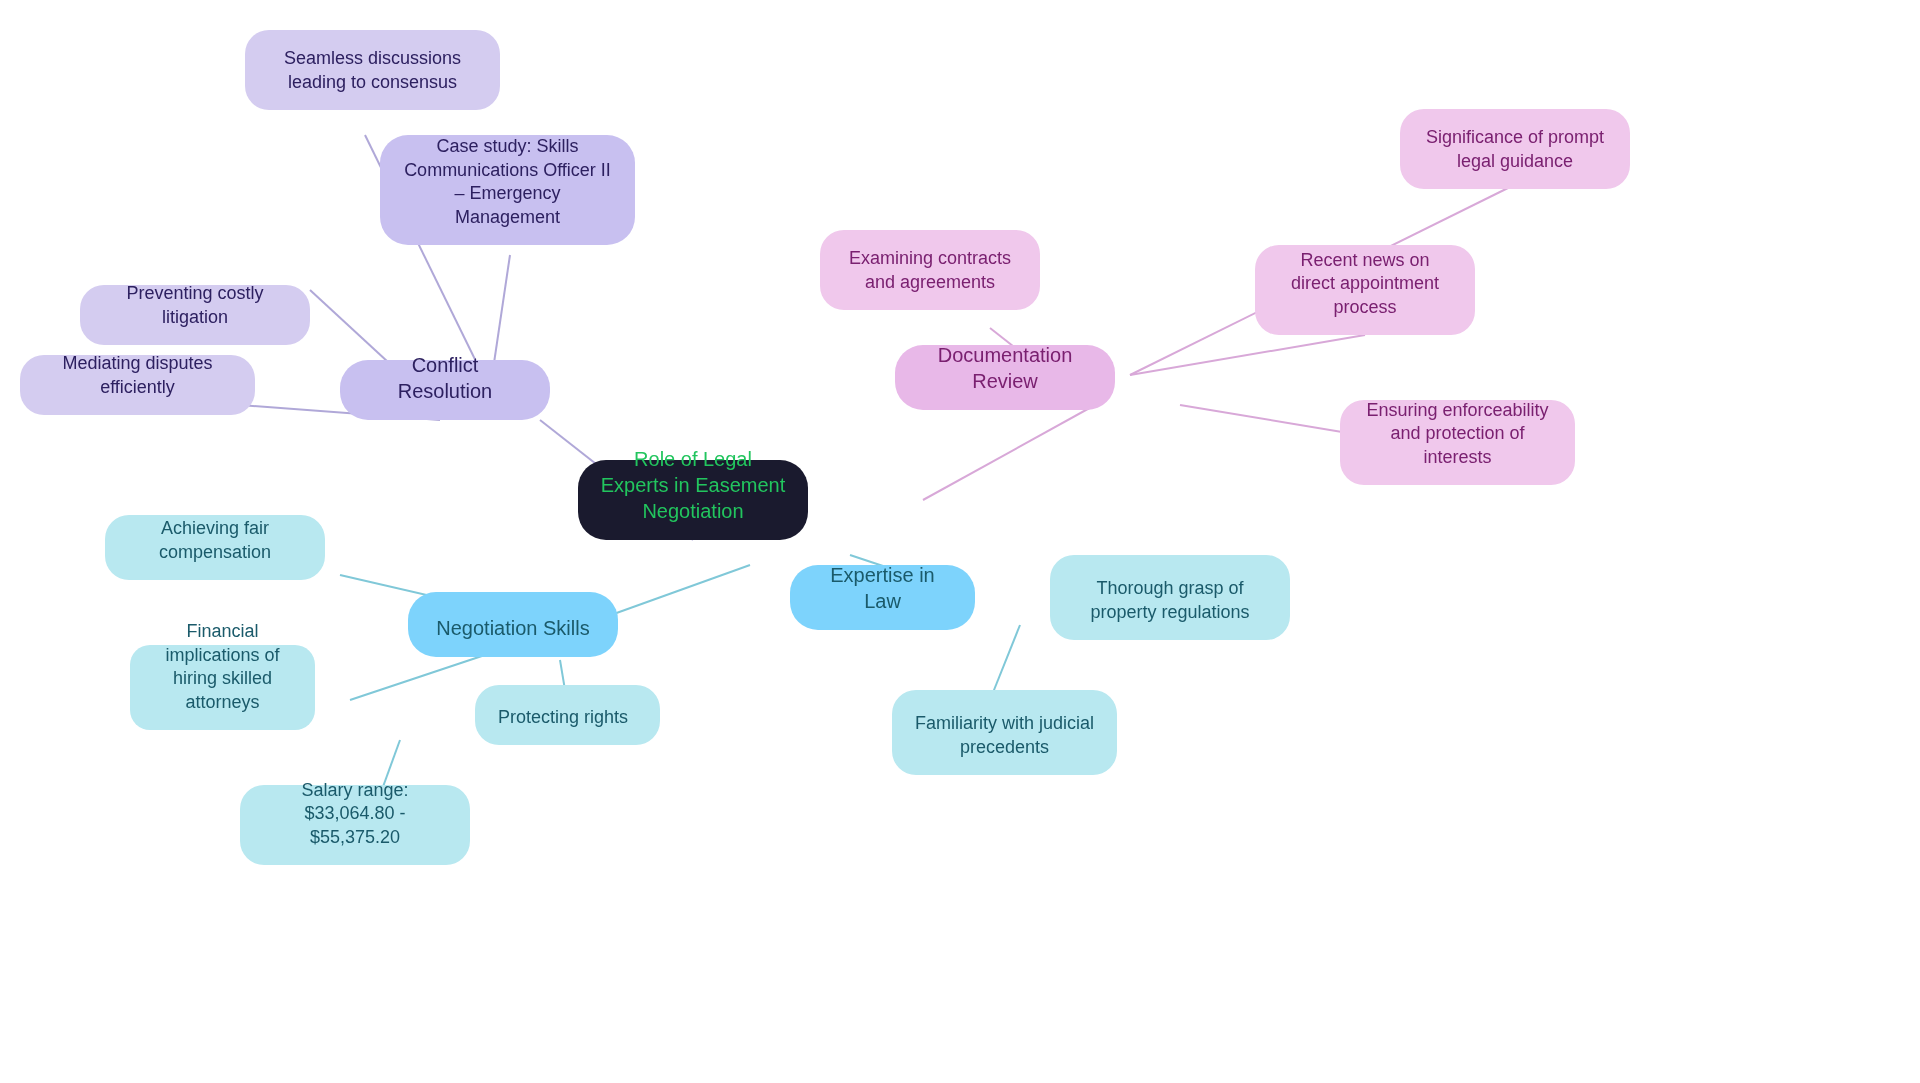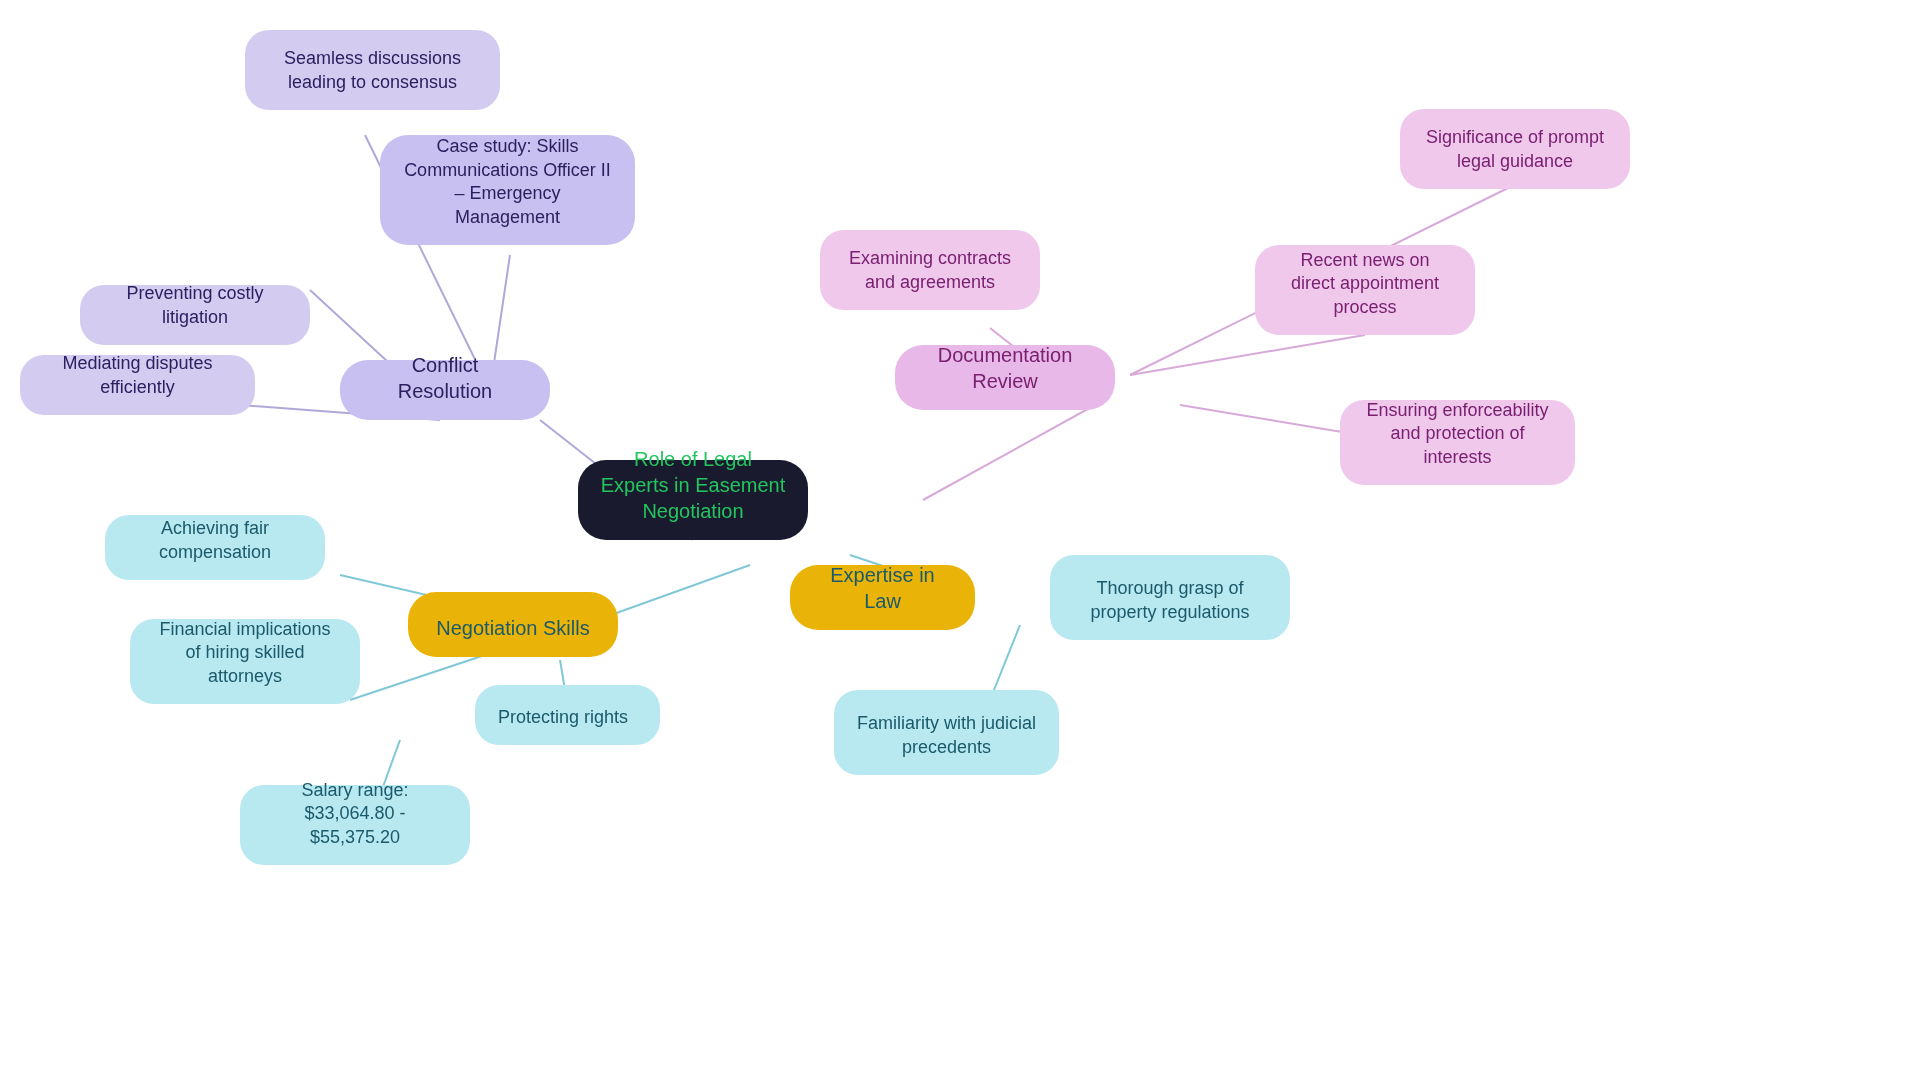--- a/index.html
+++ b/index.html
@@ -63,21 +63,21 @@
       border-radius: 28px;
     }
     .node-branch-pink {
       background: #e8b8e8;
       color: #7a2070;
       font-size: 20px;
       font-weight: 500;
       border-radius: 28px;
     }
     .node-branch-teal {
-      background: #eab308;
+      background: #7dd3fc;
       color: #1a5a6a;
       font-size: 20px;
       font-weight: 500;
       border-radius: 28px;
     }
   </style>
 </head>
 <body>
 
 <svg id="connections">
@@ -154,35 +154,35 @@
 </div>
 
 <div class="node node-branch-teal" style="left: 408px; top: 592px; width: 210px; height: 65px;">
   <span>Negotiation Skills</span>
 </div>
 
 <div class="node node-teal" style="left: 105px; top: 515px; width: 220px; height: 65px;">
   <span>Achieving fair compensation</span>
 </div>
 
-<div class="node node-teal" style="left: 130px; top: 619px; width: 230px; height: 85px;">
+<div class="node node-teal" style="left: 130px; top: 645px; width: 185px; height: 85px; border-radius: 20px;">
   <span>Financial implications of hiring skilled attorneys</span>
 </div>
 
 <div class="node node-teal" style="left: 475px; top: 685px; width: 185px; height: 60px; padding-left: 13px;">
   <span>Protecting rights</span>
 </div>
 
 <div class="node node-teal" style="left: 240px; top: 785px; width: 230px; height: 80px;">
   <span>Salary range: $33,064.80 - $55,375.20</span>
 </div>
 
 <div class="node node-branch-teal" style="left: 790px; top: 565px; width: 185px; height: 65px;">
   <span>Expertise in Law</span>
 </div>
 
 <div class="node node-teal" style="left: 1050px; top: 555px; width: 240px; height: 85px;">
   <span>Thorough grasp of property regulations</span>
 </div>
 
-<div class="node node-teal" style="left: 834px; top: 690px; width: 225px; height: 85px;">
+<div class="node node-teal" style="left: 892px; top: 690px; width: 225px; height: 85px;">
   <span>Familiarity with judicial precedents</span>
 </div>
 
 </body></html>

